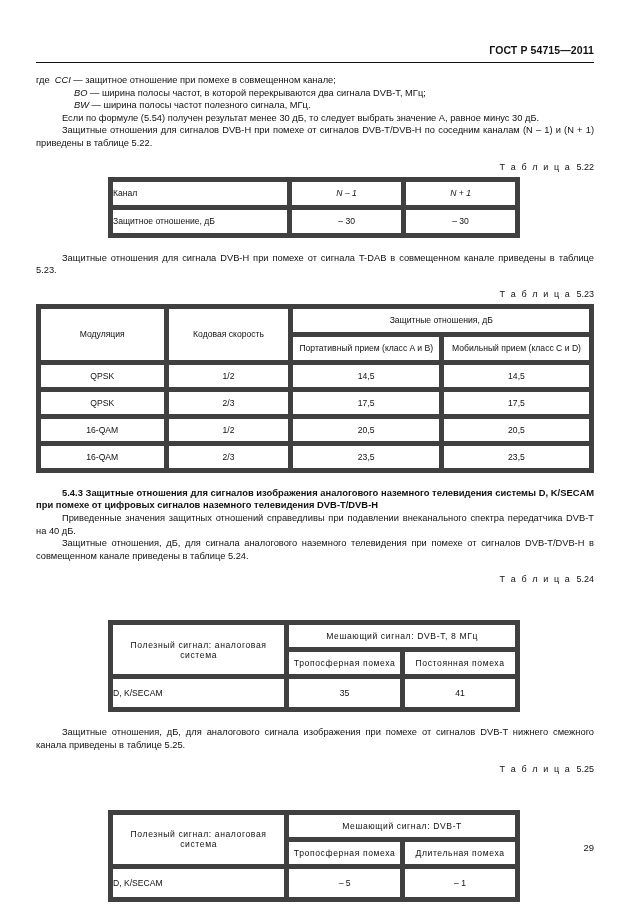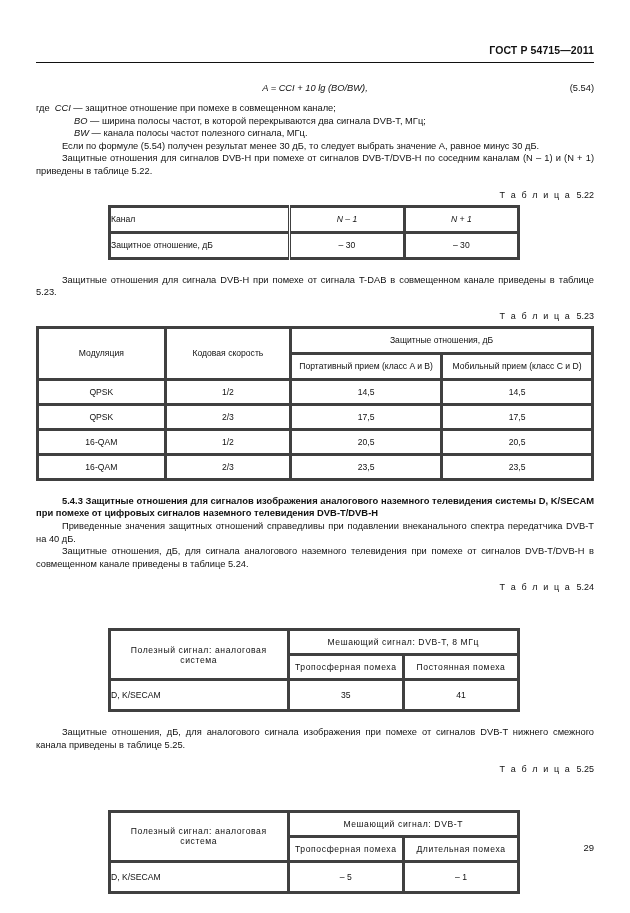--- a/index.html
+++ b/index.html
@@ -108,21 +108,21 @@
   .cap-indent-68 { padding-left: 68px; }
 
   
   table.gtable {
     border-collapse: collapse;
     font-size: 8.6px;
     color: #111;
     background: #fff;
   }
   table.gtable td, table.gtable th {
-    border: 3px solid #404040;
+    border: 5px solid #404040;
     padding: 3px 0;
     font-weight: normal;
     vertical-align: middle;
   }
   .c { text-align: center; }
   .l { text-align: left; }
 
   
   .t522 { width: 412px; margin-left: 72px; }
   .t522 td { height: 17px; }
@@ -174,34 +174,30 @@
 <body>
 
 <div class="page">
 
   <div class="page-header">ГОСТ Р 54715—2011</div>
   <div class="header-rule"></div>
 
   <div class="content">
 
 
-    <div class="formula-row">
-      <span class="formula-expr it">A = CCI + 10 lg (BO/BW),</span>
-      <span class="formula-num">(5.54)</span>
-    </div>
 
     <div class="deflist">
       <div class="defrow first">
         <span>где</span>&nbsp;&nbsp;<span class="defterm">CCI</span>&nbsp;<span>— защитное отношение при помехе в совмещенном канале;</span>
       </div>
       <div class="defrow rest">
         <span class="defterm">BO</span>&nbsp;<span>— ширина полосы частот, в которой перекрываются два сигнала DVB-T, МГц;</span>
       </div>
       <div class="defrow rest">
-        <span class="defterm">BW</span>&nbsp;<span>— канала полосы частот полезного сигнала, МГц.</span>
+        <span class="defterm">BW</span>&nbsp;<span>— ширина полосы частот полезного сигнала, МГц.</span>
       </div>
     </div>
 
     <p class="body">Если по формуле (5.54) получен результат менее 30 дБ, то следует выбрать значение A, равное минус 30 дБ.</p>
 
     <p class="body">Защитные отношения для сигналов DVB-H при помехе от сигналов DVB-T/DVB-H  по соседним каналам (N – 1) и (N + 1) приведены в таблице 5.22.</p>
 
     <div class="spacer-12"></div>
 
     <div class="tbl-caption cap-indent-72">

